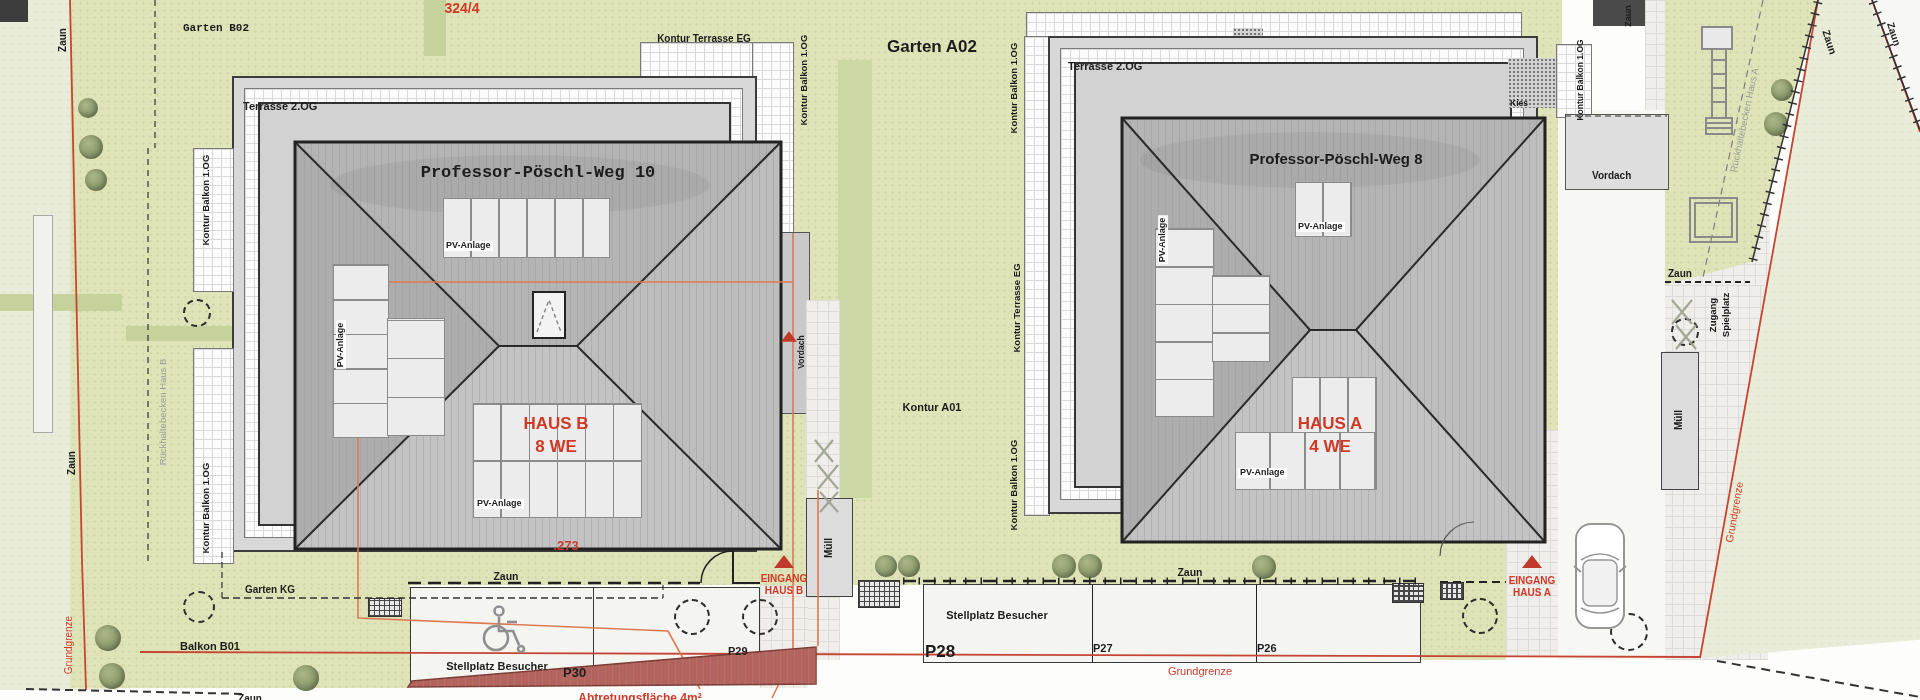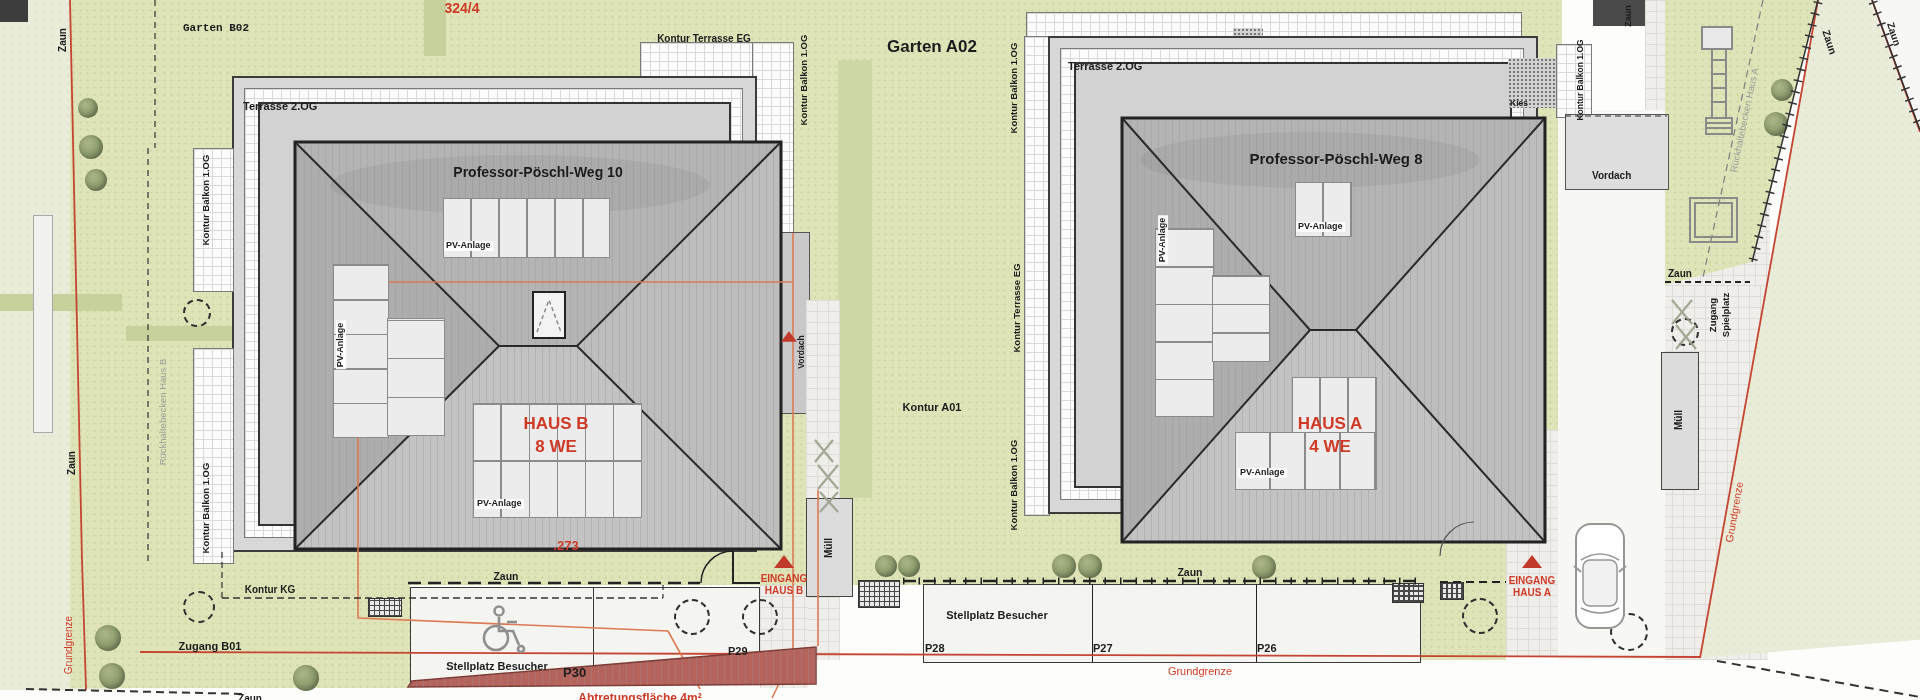--- a/index.html
+++ b/index.html
@@ -245,50 +245,50 @@
 
   <div class="tri" style="left:774px;top:555px;"></div>
   <div class="tri" style="left:1522px;top:555px;"></div>
   <div class="tri" style="left:779px;top:330px;transform:scale(.8);"></div>
 
   <div class="lbl red b c" style="left:462px;top:8px;font-size:14px;">324/4</div>
   <div class="lbl b c" style="left:216px;top:28px;font-size:11px;font-family:Liberation Mono, monospace;">Garten B02</div>
   <div class="lbl b c" style="left:704px;top:38px;font-size:10px;">Kontur Terrasse EG</div>
   <div class="lbl b v" style="left:803px;top:80px;font-size:9.5px;">Kontur Balkon 1.OG</div>
   <div class="lbl b" style="left:243px;top:100px;font-size:11px;">Terrasse 2.OG</div>
-  <div class="lbl b c" style="left:538px;top:172px;font-size:14px;">Professor-Pöschl-Weg 10</div>
+  <div class="lbl b c" style="left:538px;top:172px;font-size:17px;font-family:Liberation Mono, monospace;">Professor-Pöschl-Weg 10</div>
   <div class="lbl b tag" style="left:444px;top:241px;font-size:9px;">PV-Anlage</div>
   <div class="lbl b v tag" style="left:341px;top:345px;font-size:9px;">PV-Anlage</div>
   <div class="lbl b tag" style="left:475px;top:499px;font-size:9px;">PV-Anlage</div>
   <div class="lbl red b c" style="left:556px;top:424px;font-size:17px;">HAUS B</div>
   <div class="lbl red b c" style="left:556px;top:447px;font-size:17px;">8 WE</div>
   <div class="lbl b v" style="left:205px;top:200px;font-size:9.5px;">Kontur Balkon 1.OG</div>
   <div class="lbl b v" style="left:205px;top:508px;font-size:9.5px;">Kontur Balkon 1.OG</div>
   <div class="lbl grey v" style="left:162px;top:412px;font-size:9.5px;">Rückhaltebecken Haus B</div>
   <div class="lbl b v" style="left:62px;top:40px;font-size:10px;">Zaun</div>
   <div class="lbl b v" style="left:71px;top:463px;font-size:10px;">Zaun</div>
   <div class="lbl red v" style="left:68px;top:645px;font-size:10px;">Grundgrenze</div>
-  <div class="lbl b c" style="left:210px;top:646px;font-size:11px;">Zugang B01</div>
-  <div class="lbl b c" style="left:270px;top:589px;font-size:10px;">Kontur KG</div>
+  <div class="lbl b c" style="left:210px;top:646px;font-size:11px;">Balkon B01</div>
+  <div class="lbl b c" style="left:270px;top:589px;font-size:10px;">Garten KG</div>
   <div class="lbl b c" style="left:506px;top:576px;font-size:10.5px;">Zaun</div>
   <div class="lbl red b c" style="left:566px;top:545px;font-size:13px;">.273</div>
   <div class="lbl red b c" style="left:784px;top:578px;font-size:10px;">EINGANG</div>
   <div class="lbl red b c" style="left:784px;top:590px;font-size:10px;">HAUS B</div>
   <div class="lbl b v" style="left:828px;top:548px;font-size:10px;">Müll</div>
   <div class="lbl b v" style="left:801px;top:352px;font-size:8.5px;">Vordach</div>
   <div class="lbl red b c" style="left:640px;top:698px;font-size:12px;">Abtretungsfläche 4m²</div>
   <div class="lbl b c" style="left:250px;top:698px;font-size:10px;">Zaun</div>
 
   <div class="lbl b c" style="left:497px;top:666px;font-size:11px;">Stellplatz Besucher</div>
   <div class="lbl b" style="left:563px;top:665px;font-size:13px;">P30</div>
   <div class="lbl b" style="left:728px;top:645px;font-size:11px;">P29</div>
 
   <div class="lbl b c" style="left:1190px;top:572px;font-size:10.5px;">Zaun</div>
   <div class="lbl b c" style="left:997px;top:615px;font-size:11px;">Stellplatz Besucher</div>
-  <div class="lbl b" style="left:925px;top:642px;font-size:11px;">P28</div>
+  <div class="lbl b" style="left:925px;top:642px;font-size:17px;">P28</div>
   <div class="lbl b" style="left:1093px;top:642px;font-size:11px;">P27</div>
   <div class="lbl b" style="left:1257px;top:642px;font-size:11px;">P26</div>
   <div class="lbl red c" style="left:1200px;top:671px;font-size:11px;">Grundgrenze</div>
 
   <div class="lbl b c" style="left:932px;top:47px;font-size:17px;">Garten A02</div>
   <div class="lbl b v" style="left:1013px;top:88px;font-size:9.5px;">Kontur Balkon 1.OG</div>
   <div class="lbl b" style="left:1068px;top:60px;font-size:11px;">Terrasse 2.OG</div>
   <div class="lbl b c" style="left:1336px;top:158px;font-size:15px;">Professor-Pöschl-Weg 8</div>
   <div class="lbl b v" style="left:1016px;top:308px;font-size:9.5px;">Kontur Terrasse EG</div>
   <div class="lbl b c" style="left:932px;top:407px;font-size:11px;">Kontur A01</div>

